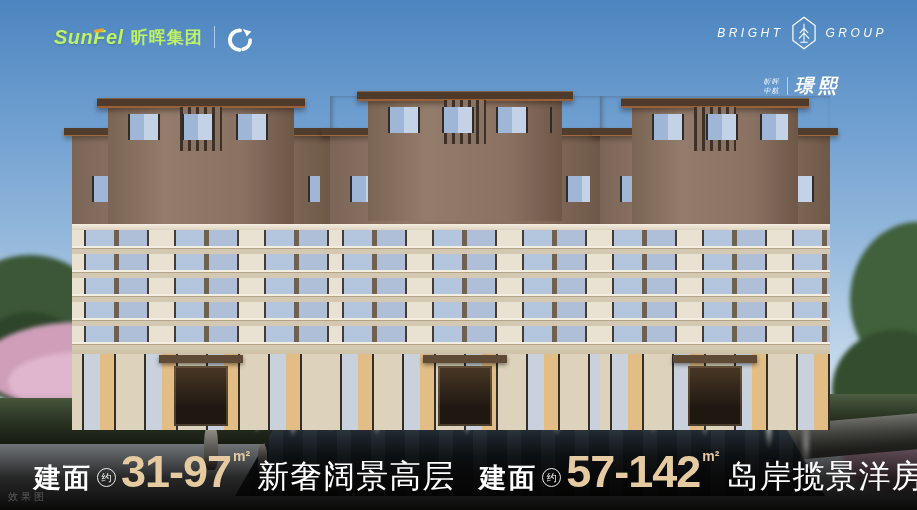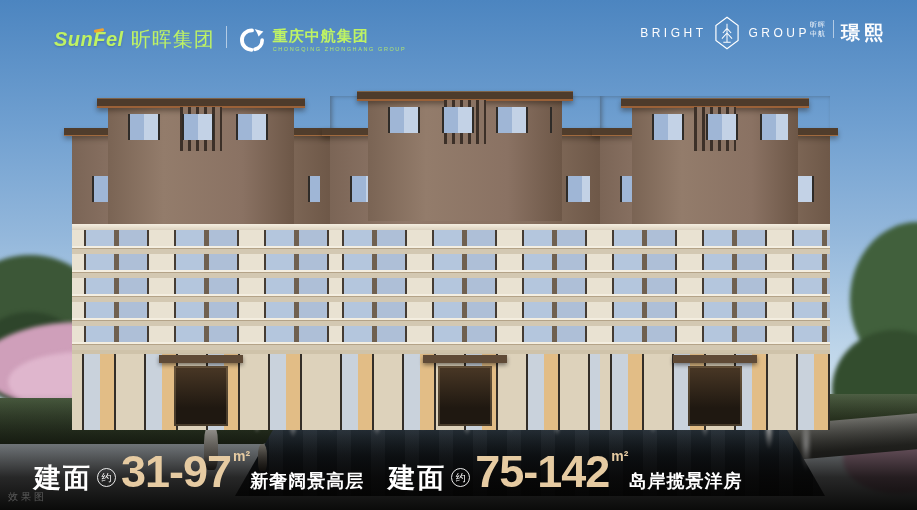--- a/index.html
+++ b/index.html
@@ -99,48 +99,48 @@
       rgba(6,5,4,.85) 72%,rgba(3,3,2,.97) 100%);}
 
   
   #header-left{position:absolute;left:34px;top:26px;display:flex;
     align-items:flex-start;gap:11px;color:#bef264;z-index:20;margin-left:20px;}
   #sunfel-wrap{position:relative;display:flex;align-items:center;gap:7px;}
   #sunfel-logo{font-style:italic;font-weight:800;font-size:20px;
     letter-spacing:.5px;text-shadow:0 1px 2px rgba(40,70,110,.35);}
   #sunfel-accent{position:absolute;left:40px;top:3px;width:10px;height:3px;
     background:#f0a32f;transform:rotate(-10deg);border-radius:1px;}
-  #sunfel-cn{font-weight:400;font-size:20px;letter-spacing:1px;}
+  #sunfel-cn{font-weight:700;font-size:17px;letter-spacing:1px;}
   .logo-divider{width:1px;height:22px;background:rgba(255,255,255,.55);}
   #zh-group{display:flex;align-items:center;gap:7px;}
   #zh-name-col{display:flex;flex-direction:column;line-height:1.1;}
   #zh-cn{font-weight:700;font-size:15px;letter-spacing:1px;}
   #zh-en{font-size:5.5px;letter-spacing:1.6px;opacity:.85;margin-top:2px;}
 
   #header-right{position:absolute;right:30px;top:16px;display:flex;
-    flex-direction:row;align-items:center;color:#fdfdfe;z-index:20;}
+    flex-direction:column;align-items:center;color:#fdfdfe;z-index:20;font-style:italic;}
   #brand-row{display:flex;align-items:center;gap:9px;}
   .brand-word{font-size:12px;letter-spacing:3.5px;font-weight:400;}
-  #brand-sub{display:flex;margin-top:0;}
+  #brand-sub{display:flex;align-items:center;margin-top:23px;}
   #brand-sub-col{display:flex;flex-direction:column;font-size:7px;
     letter-spacing:1px;line-height:1.35;text-align:center;}
   #brand-sub .logo-divider{height:18px;margin:0 7px;}
   #brand-sub-name{font-size:19px;letter-spacing:4px;font-weight:600;}
 
   
   #tagline{position:absolute;left:34px;bottom:16px;z-index:30;
     white-space:nowrap;color:#fff;line-height:1;}
   .tl-label{font-size:27px;font-weight:700;letter-spacing:2px;}
   .tl-approx{display:inline-block;width:17px;height:17px;border:1px solid
     rgba(255,255,255,.9);border-radius:50%;font-size:10px;line-height:17px;
     text-align:center;vertical-align:6px;margin:0 5px;}
   .tl-num{font-size:45px;font-weight:700;color:#e6cba2;letter-spacing:-1px;}
   .tl-unit{font-size:14px;font-weight:700;color:#e6cba2;vertical-align:26px;
     margin-left:2px;}
-  .tl-title{font-size:18px;font-weight:700;letter-spacing:1px;margin-left:0;}
+  .tl-title{font-size:32px;font-weight:400;letter-spacing:1px;margin-left:7px;}
   .tl-gap{margin-left:24px;}
 
   #watermark{position:absolute;left:8px;bottom:6px;font-size:10px;
     color:rgba(255,255,255,.28);letter-spacing:3px;z-index:31;}
 </style>
 </head>
 <body>
 
 <div id="canvas">
 
@@ -259,24 +259,20 @@
       <span id="sunfel-accent"></span>
       <span id="sunfel-cn">昕晖集团</span>
     </div>
     <div class="logo-divider"></div>
     <div id="zh-group">
       <svg width="28" height="28" viewBox="0 0 32 32">
         <path d="M16 5 C9.5 5 4.5 10 4.5 16 C4.5 22.5 9.5 27 15.5 27.2" stroke="#fff" stroke-width="4.4" fill="none" stroke-linecap="round"></path>
         <path d="M19.5 26.6 C24.5 25.2 27.6 21 27.6 16.2" stroke="#fff" stroke-width="4.2" fill="none" stroke-linecap="round"></path>
         <path d="M19 3.5 L29 6.2 L23.5 12 C22.5 9 21 5.8 19 3.5 Z" fill="#fff"></path>
       </svg>
-      <div id="zh-name-col">
-        <span id="zh-cn">重庆中航集团</span>
-        <span id="zh-en">CHONGQING ZHONGHANG GROUP</span>
-      </div>
     </div>
   </div>
 
   <div id="header-right">
     <div id="brand-row">
       <span class="brand-word">BRIGHT</span>
       <svg width="24" height="34" viewBox="0 0 26 36">
         <polygon points="13,1 25,10 25,26 13,35 1,26 1,10" fill="none" stroke="#fff" stroke-width="1.3"></polygon>
         <path d="M13 8 V28 M13 13 L8.5 18 M13 13 L17.5 18 M13 18 L7.5 24 M13 18 L18.5 24 M9 28 H17" stroke="#fff" stroke-width="1.1" fill="none"></path>
       </svg>
@@ -286,18 +282,18 @@
       <div id="brand-sub-col">
         <span>昕晖</span>
         <span>中航</span>
       </div>
       <div class="logo-divider"></div>
       <span id="brand-sub-name">璟熙</span>
     </div>
   </div>
 
   <div id="tagline">
-    <span class="tl-label">建面</span><span class="tl-approx">约</span><span class="tl-num">31-97</span><span class="tl-unit">m²</span><span class="tl-title">新奢阔景高层</span><span class="tl-label tl-gap">建面</span><span class="tl-approx">约</span><span class="tl-num">75-142</span><span class="tl-unit">m²</span><span class="tl-title">岛岸揽景洋房</span>
+    <span class="tl-label">建面</span><span class="tl-approx">约</span><span class="tl-num">31-97</span><span class="tl-unit">m²</span><span class="tl-title">新奢阔景高层</span><span class="tl-label tl-gap">建面</span><span class="tl-approx">约</span><span class="tl-num">57-142</span><span class="tl-unit">m²</span><span class="tl-title">岛岸揽景洋房</span>
   </div>
 
   <div id="watermark">效果图</div>
 
 </div>
 
 </body></html>

